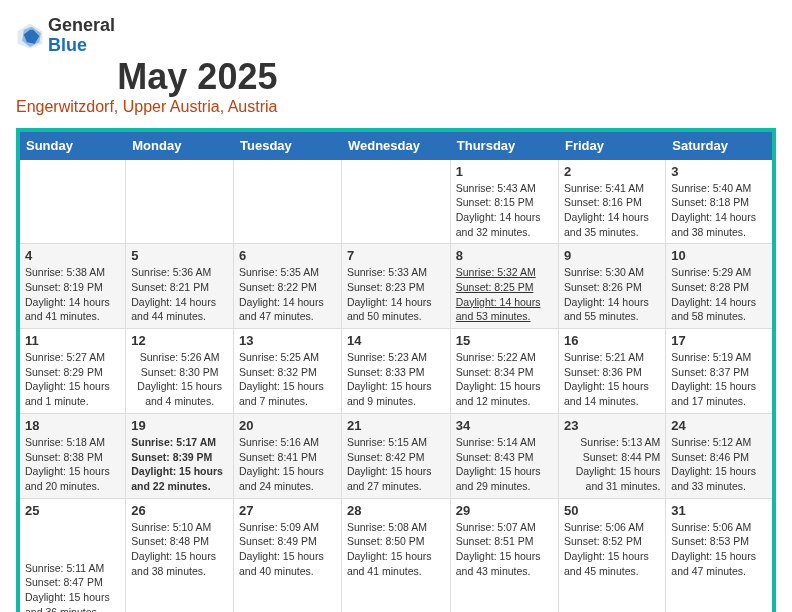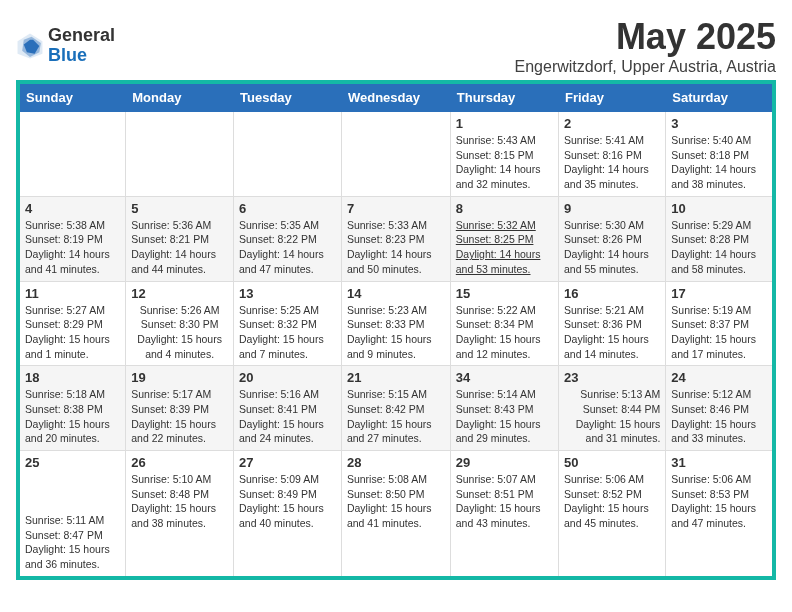--- a/index.html
+++ b/index.html
@@ -6,22 +6,23 @@
     body {
       font-family: Arial, sans-serif;
       background: #fff;
       width: 792px;
       min-height: 612px;
       padding: 16px;
     }
     .header {
       display: flex;
       justify-content: space-between;
-      align-items: center;
-      margin-bottom: 4px;
+      align-items: flex-start;
+      margin-bottom: 12px;
+      flex-direction: column;
     }
     .logo {
       display: flex;
       align-items: center;
       gap: 4px;
     }
     .logo-text {
       font-size: 18px;
       font-weight: bold;
       line-height: 1.1;
@@ -35,21 +36,21 @@
     .title-block {
       text-align: right;
     }
     .month-title {
       font-size: 36px;
       font-weight: bold;
       color: #333;
     }
     .location {
       font-size: 16px;
-      color: #404040;
+      color: #c2410c;
     }
     .calendar {
       width: 100%;
       border-collapse: collapse;
       border: 4px solid #14b8a6;
     }
     .calendar th {
       background: #2a6fba;
       color: #fff;
       text-align: left;
@@ -252,21 +253,21 @@
       <tr>
         <td>
           <span class="day-number">18</span>
           <div class="day-info" style="white-space: pre-line;">Sunrise: 5:18 AM
 Sunset: 8:38 PM
 Daylight: 15 hours
 and 20 minutes.</div>
         </td>
         <td>
           <span class="day-number">19</span>
-          <div class="day-info" style="white-space: pre-line;">Sunrise: 5:17 AM
+          <div class="day-info" style="white-space: pre-line; font-weight: bold;">Sunrise: 5:17 AM
 Sunset: 8:39 PM
 Daylight: 15 hours
 and 22 minutes.</div>
         </td>
         <td>
           <span class="day-number">20</span>
           <div class="day-info" style="white-space: pre-line;">Sunrise: 5:16 AM
 Sunset: 8:41 PM
 Daylight: 15 hours
 and 24 minutes.</div>

